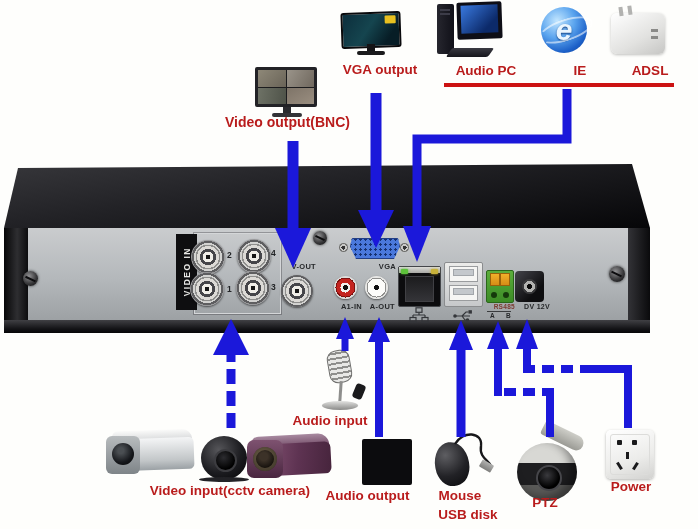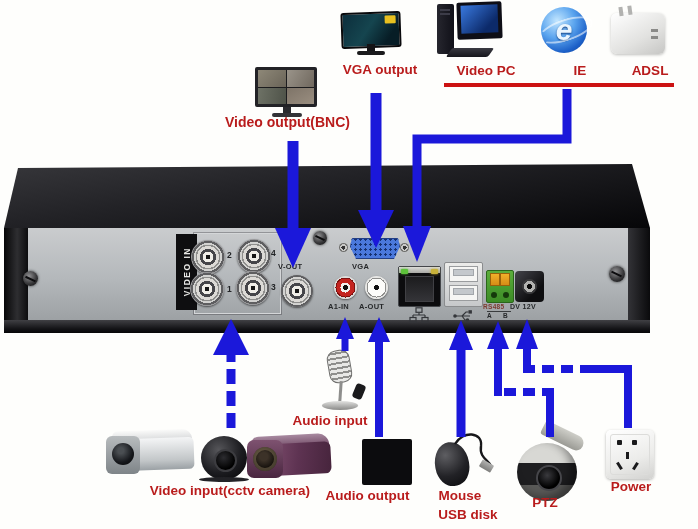--- a/index.html
+++ b/index.html
@@ -1,20 +1,20 @@
 <!DOCTYPE html>
 <html><head>
 <meta charset="utf-8">
 <style>
   html,body{margin:0;padding:0;background:#fff;}
   .stage{position:relative;width:698px;height:529px;background:#fefefc;overflow:hidden;
          font-family:"Liberation Sans",sans-serif;}
   .rlabel{position:absolute;color:#b91c1c;font-weight:bold;font-size:13.5px;text-align:center;
           white-space:nowrap;z-index:8;}
-  .ptext{position:absolute;color:#26282a;font-weight:bold;font-size:7.5px;text-align:left;
+  .ptext{position:absolute;color:#26282a;font-weight:bold;font-size:7.5px;text-align:right;
          letter-spacing:.3px;z-index:4;white-space:nowrap;}
   .underline{position:absolute;left:444px;top:83px;width:230px;height:4px;background:#cc1212;z-index:8;}
   .arrows{position:absolute;left:0;top:0;z-index:7;pointer-events:none;}
 
   
   .dvr-top{position:absolute;left:0;top:160px;width:660px;height:70px;z-index:1;
            clip-path:polygon(18px 8px,632px 4px,650px 68px,4px 68px);
            background:linear-gradient(172deg,#38383c 0%,#222226 40%,#141417 70%,#050507 100%);}
   .dvr-left{position:absolute;left:4px;top:228px;width:24px;height:92px;z-index:1;
             background:linear-gradient(90deg,#060607,#2e2e31 55%,#0c0c0e);}
@@ -190,21 +190,21 @@
     <div class="tower"></div>
     <div class="mon"></div>
     <div class="kb"></div>
   </div>
   <div class="ie">
     <span class="e">e</span>
   </div>
   <div class="adsl"></div>
 
   <div class="rlabel" style="left:330px;top:62px;width:100px;">VGA output</div>
-  <div class="rlabel" style="left:436px;top:63px;width:100px;">Video PC</div>
+  <div class="rlabel" style="left:436px;top:63px;width:100px;">Audio PC</div>
   <div class="rlabel" style="left:560px;top:63px;width:40px;">IE</div>
   <div class="rlabel" style="left:620px;top:63px;width:60px;">ADSL</div>
   <div class="underline"></div>
 
   <div class="bncmon">
     <div class="scr">
       <div class="q1"></div>
         <div class="q2"></div>
       <div class="q3"></div>
         <div class="q4"></div>

